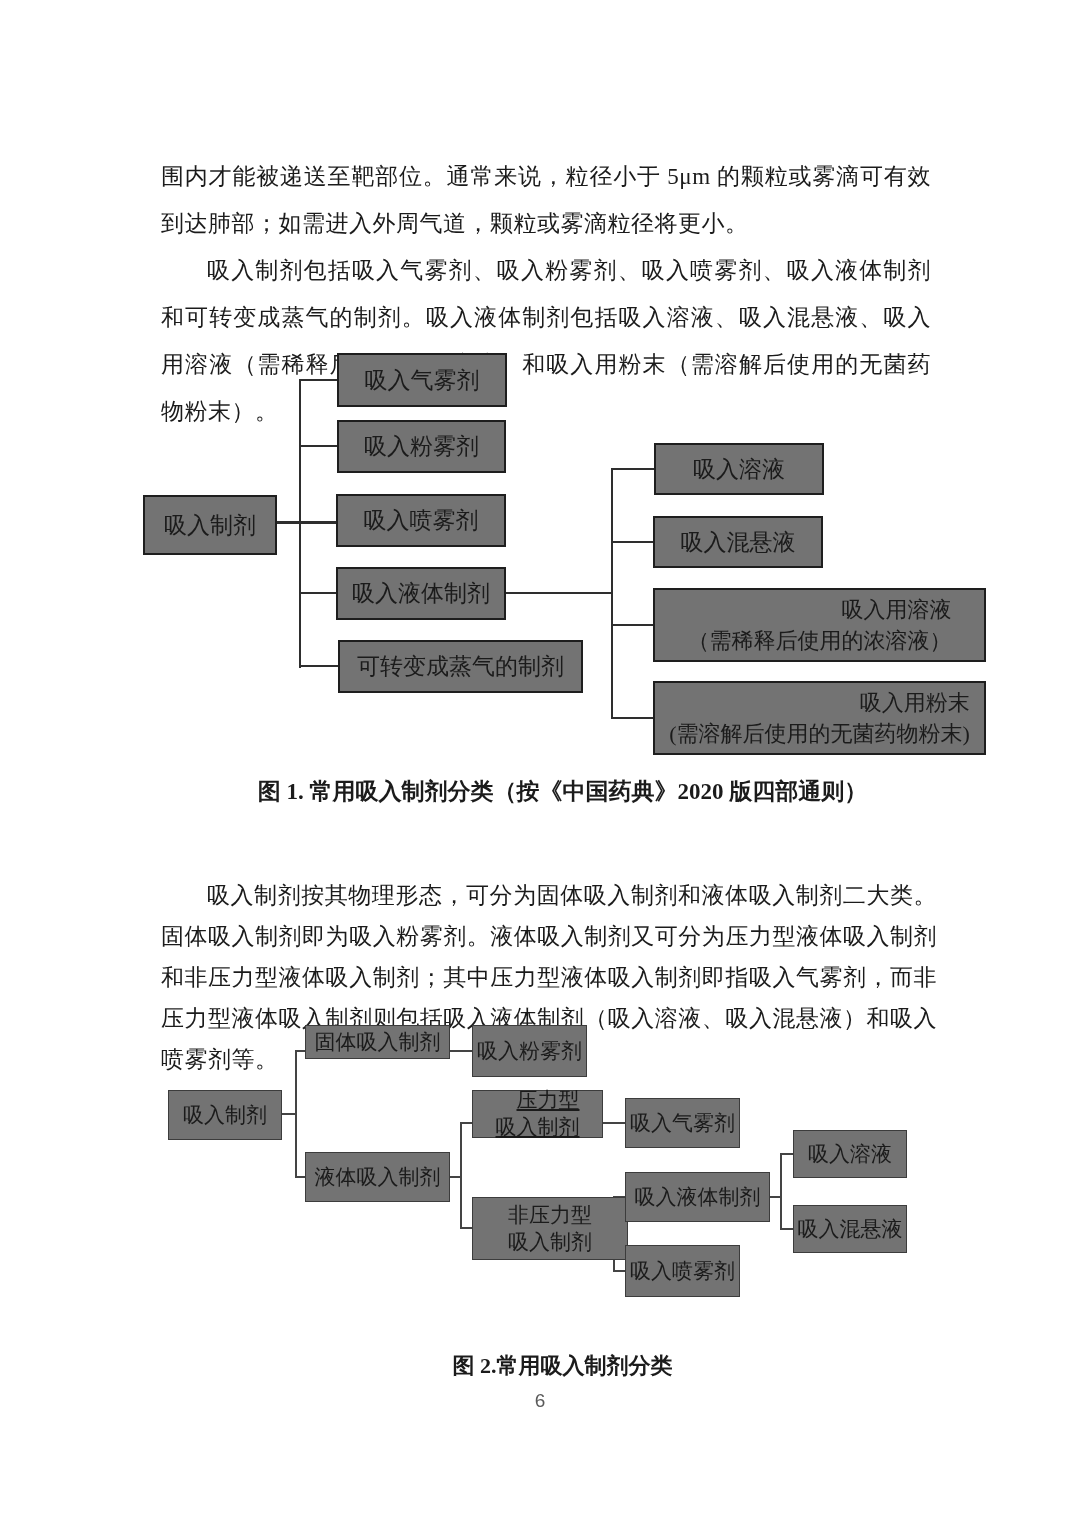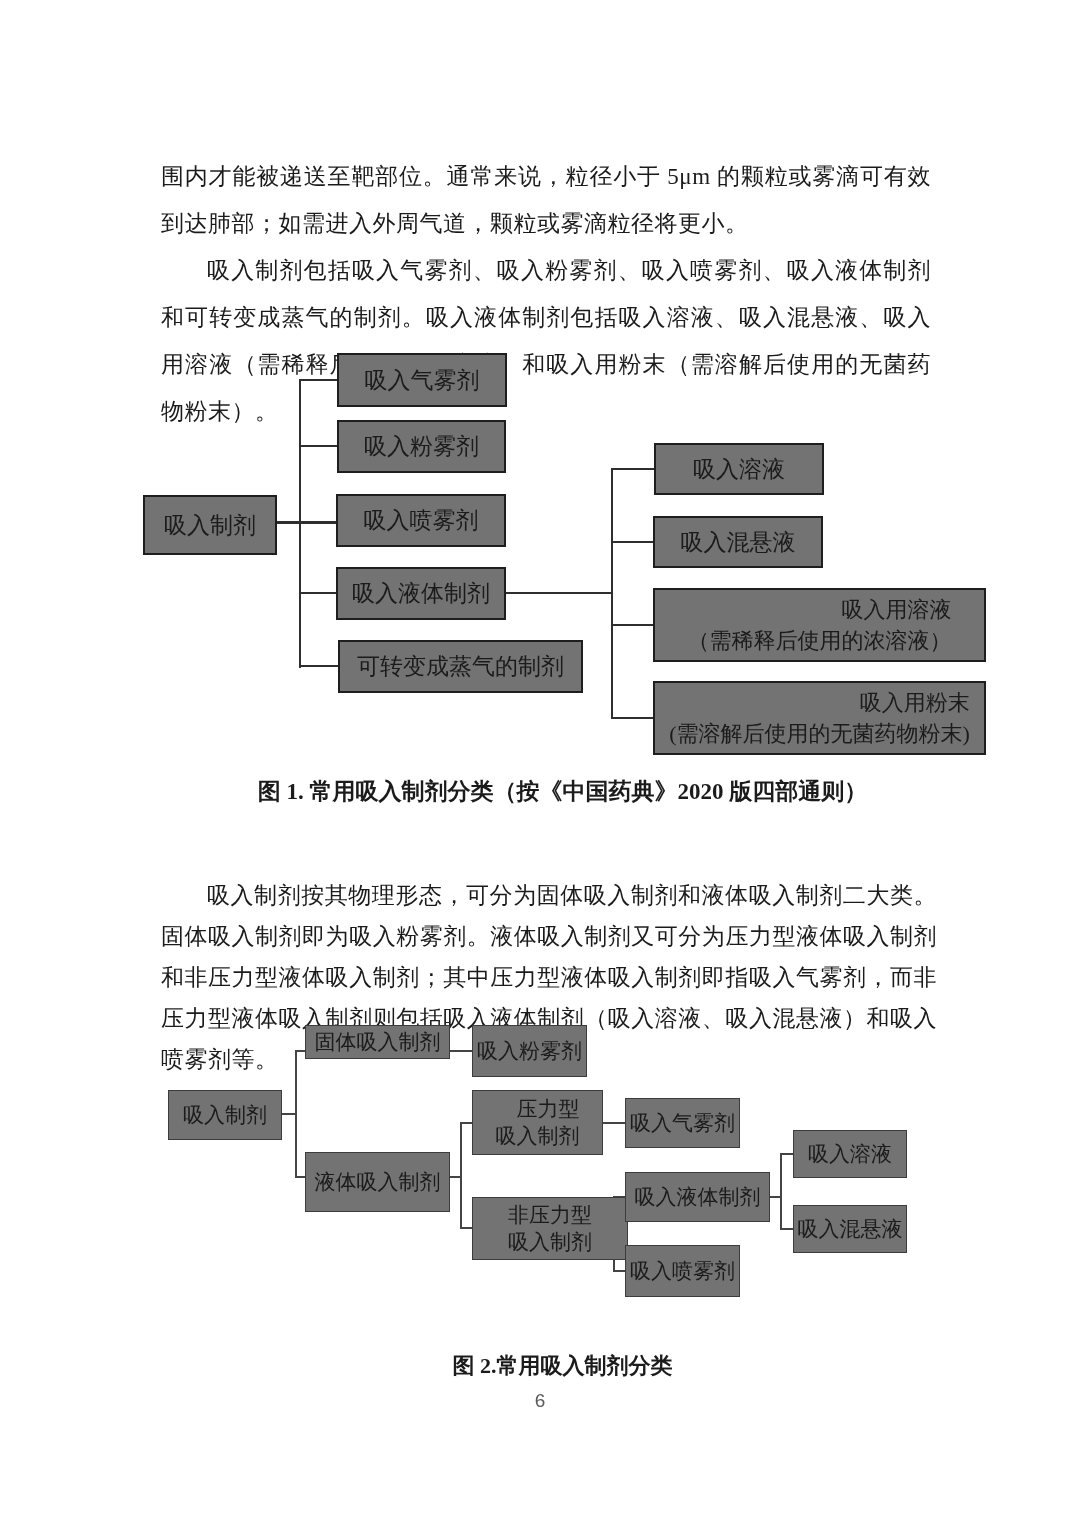--- a/index.html
+++ b/index.html
@@ -74,22 +74,22 @@
   .f1-e    { left: 338px; top: 640px; width: 245px; height: 53px; }
   .f1-f    { left: 654px; top: 443px; width: 170px; height: 52px; }
   .f1-g    { left: 653px; top: 516px; width: 170px; height: 52px; }
   .f1-h    { left: 653px; top: 588px; width: 333px; height: 74px; }
   .f1-i    { left: 653px; top: 681px; width: 333px; height: 74px; }
 
   
   .f2-root    { left: 168px; top: 1090px; width: 114px; height: 50px; }
   .f2-solid   { left: 305px; top: 1025px; width: 145px; height: 34px; }
   .f2-dpi     { left: 472px; top: 1025px; width: 115px; height: 52px; }
-  .f2-liquid  { left: 305px; top: 1152px; width: 145px; height: 60px; }
-  .f2-press   { left: 472px; top: 1090px; width: 131px; height: 65px; }
+  .f2-liquid  { left: 305px; top: 1152px; width: 145px; height: 50px; }
+  .f2-press   { left: 472px; top: 1090px; width: 131px; height: 48px; text-decoration: underline; }
   .f2-npress  { left: 472px; top: 1197px; width: 156px; height: 63px; }
   .f2-mdi     { left: 625px; top: 1098px; width: 115px; height: 50px; }
   .f2-liqprep { left: 625px; top: 1172px; width: 145px; height: 50px; }
   .f2-spray   { left: 625px; top: 1245px; width: 115px; height: 52px; }
   .f2-sol     { left: 793px; top: 1130px; width: 114px; height: 48px; }
   .f2-susp    { left: 793px; top: 1205px; width: 114px; height: 48px; }
 
   
   .ln { position: absolute; background: #2e2e2e; z-index: 1; }
   .ln2 { background: #444444; }

